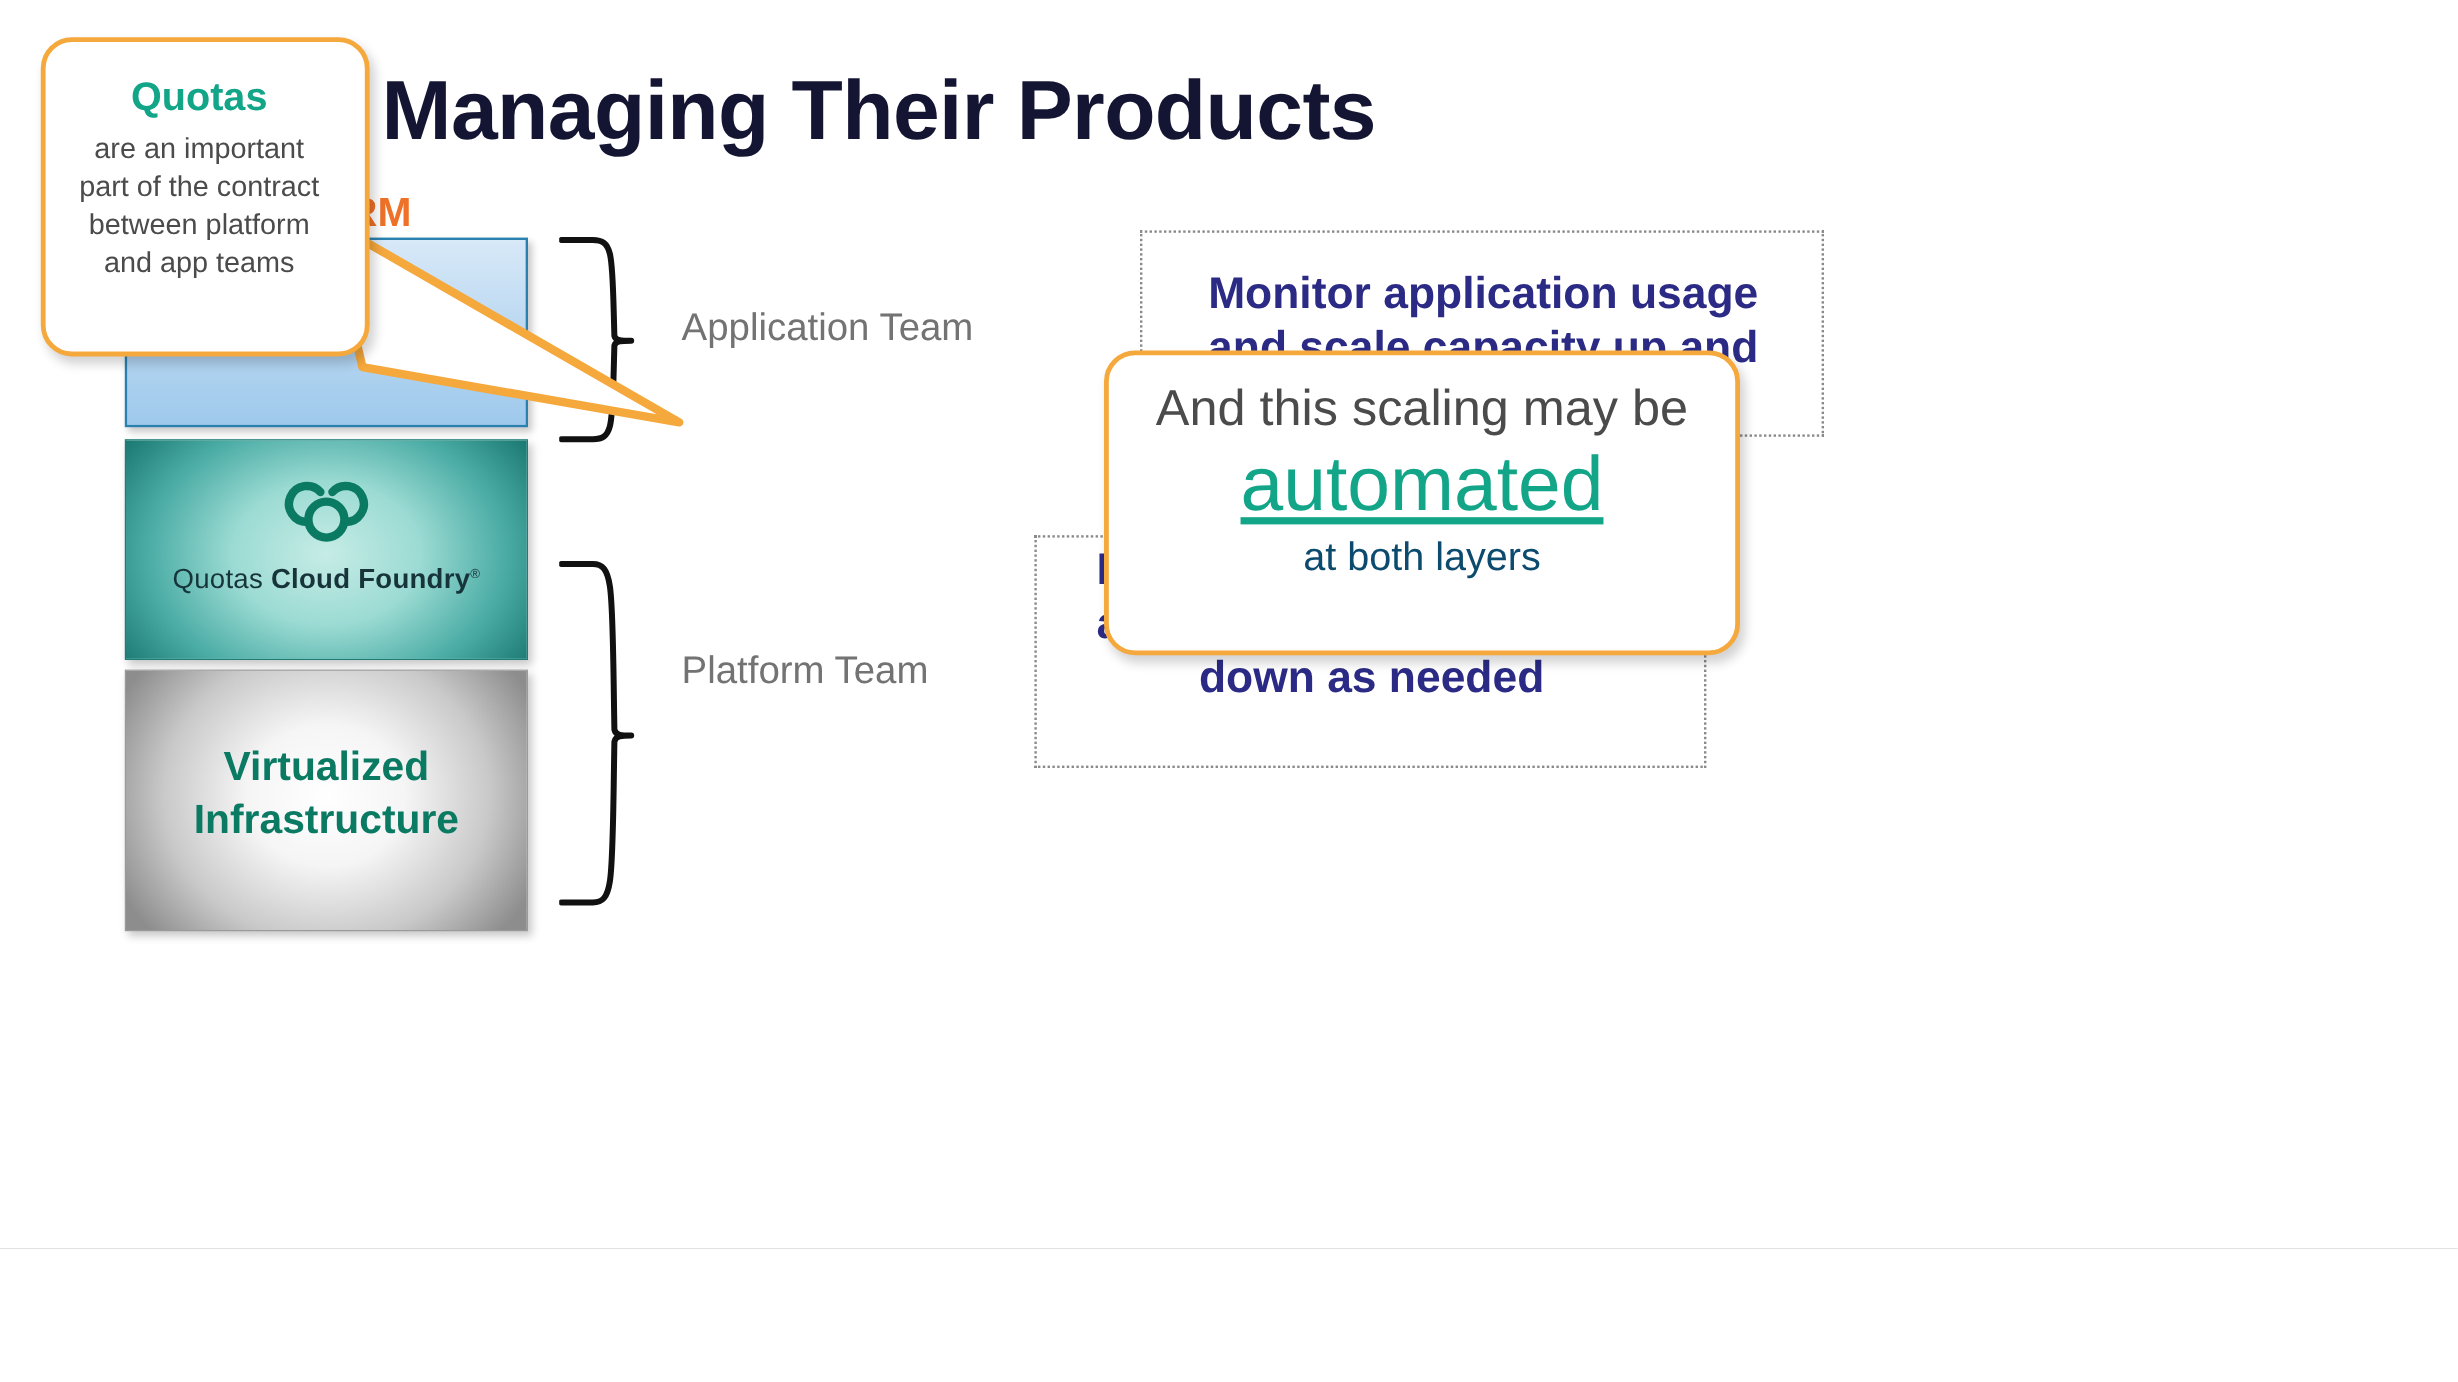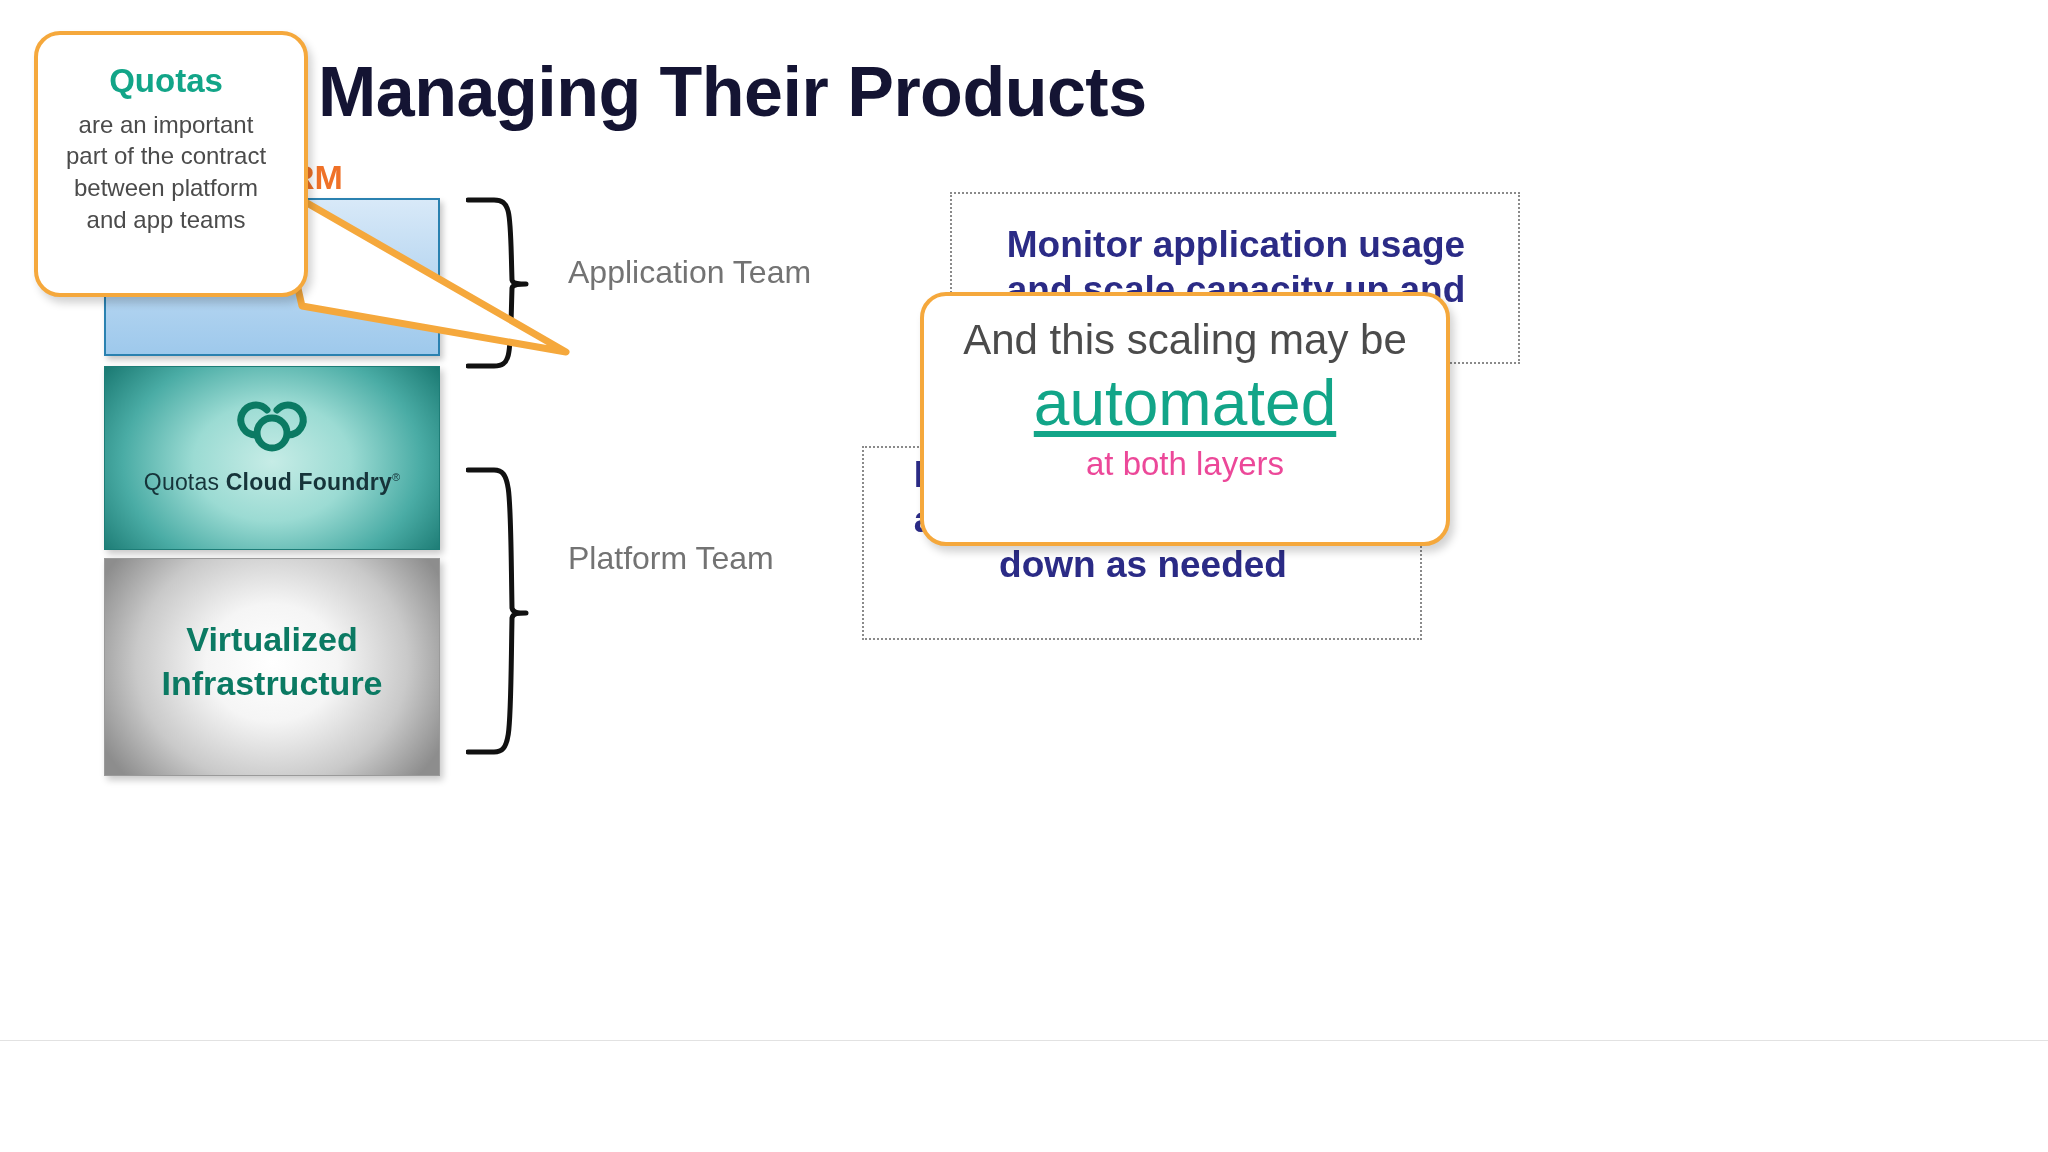--- a/index.html
+++ b/index.html
@@ -147,21 +147,21 @@
   .auto-l1{
     text-align:center;color:#4b4b4b;font-size:42px;
     margin-top:20px;
   }
   .auto-word{
     text-align:center;color:#12a588;font-size:64px;
     text-decoration:underline;text-underline-offset:6px;
     margin-top:6px;line-height:1.05;
   }
   .auto-l3{
-    text-align:center;color:#ec4899;font-size:33px;margin-top:8px;
+    text-align:center;color:#0c4a6e;font-size:33px;margin-top:8px;
   }
 
   
   .footer-rule{
     position:absolute;left:0;right:0;top:1040px;
     height:1px;background:#e2e2e2;
   }
   .footer{position:absolute;left:0;right:0;top:1041px;height:111px;background:#fff;}
 </style>
 </head>

